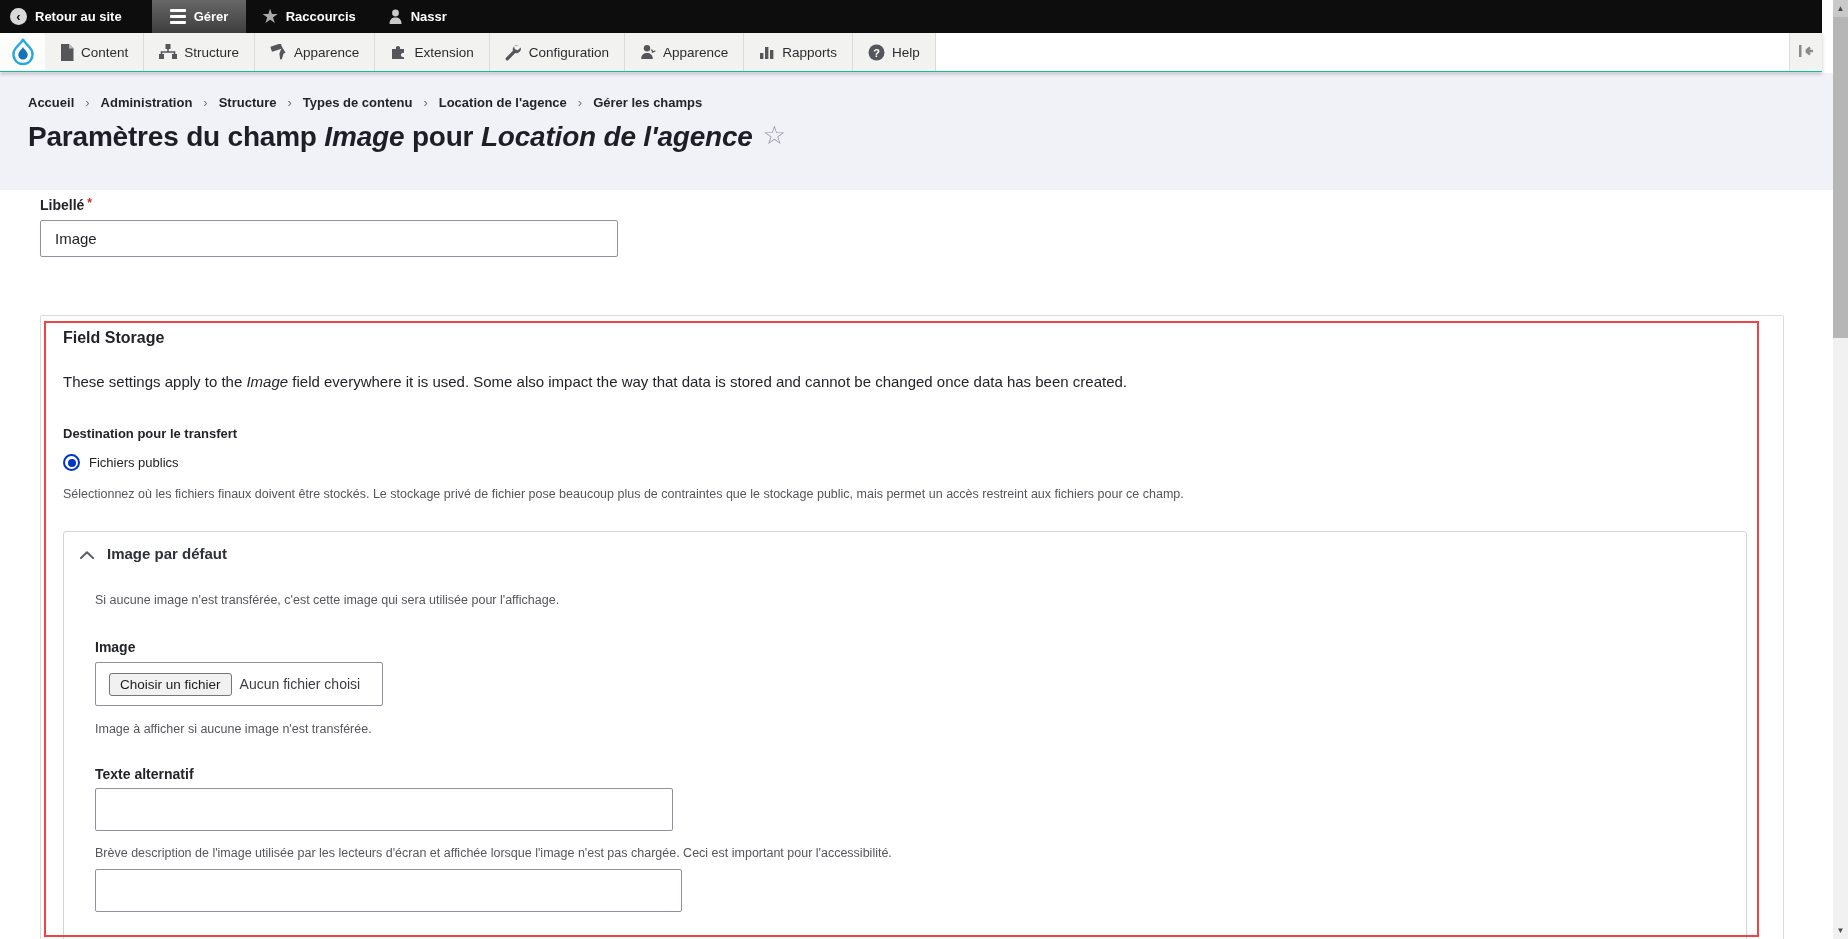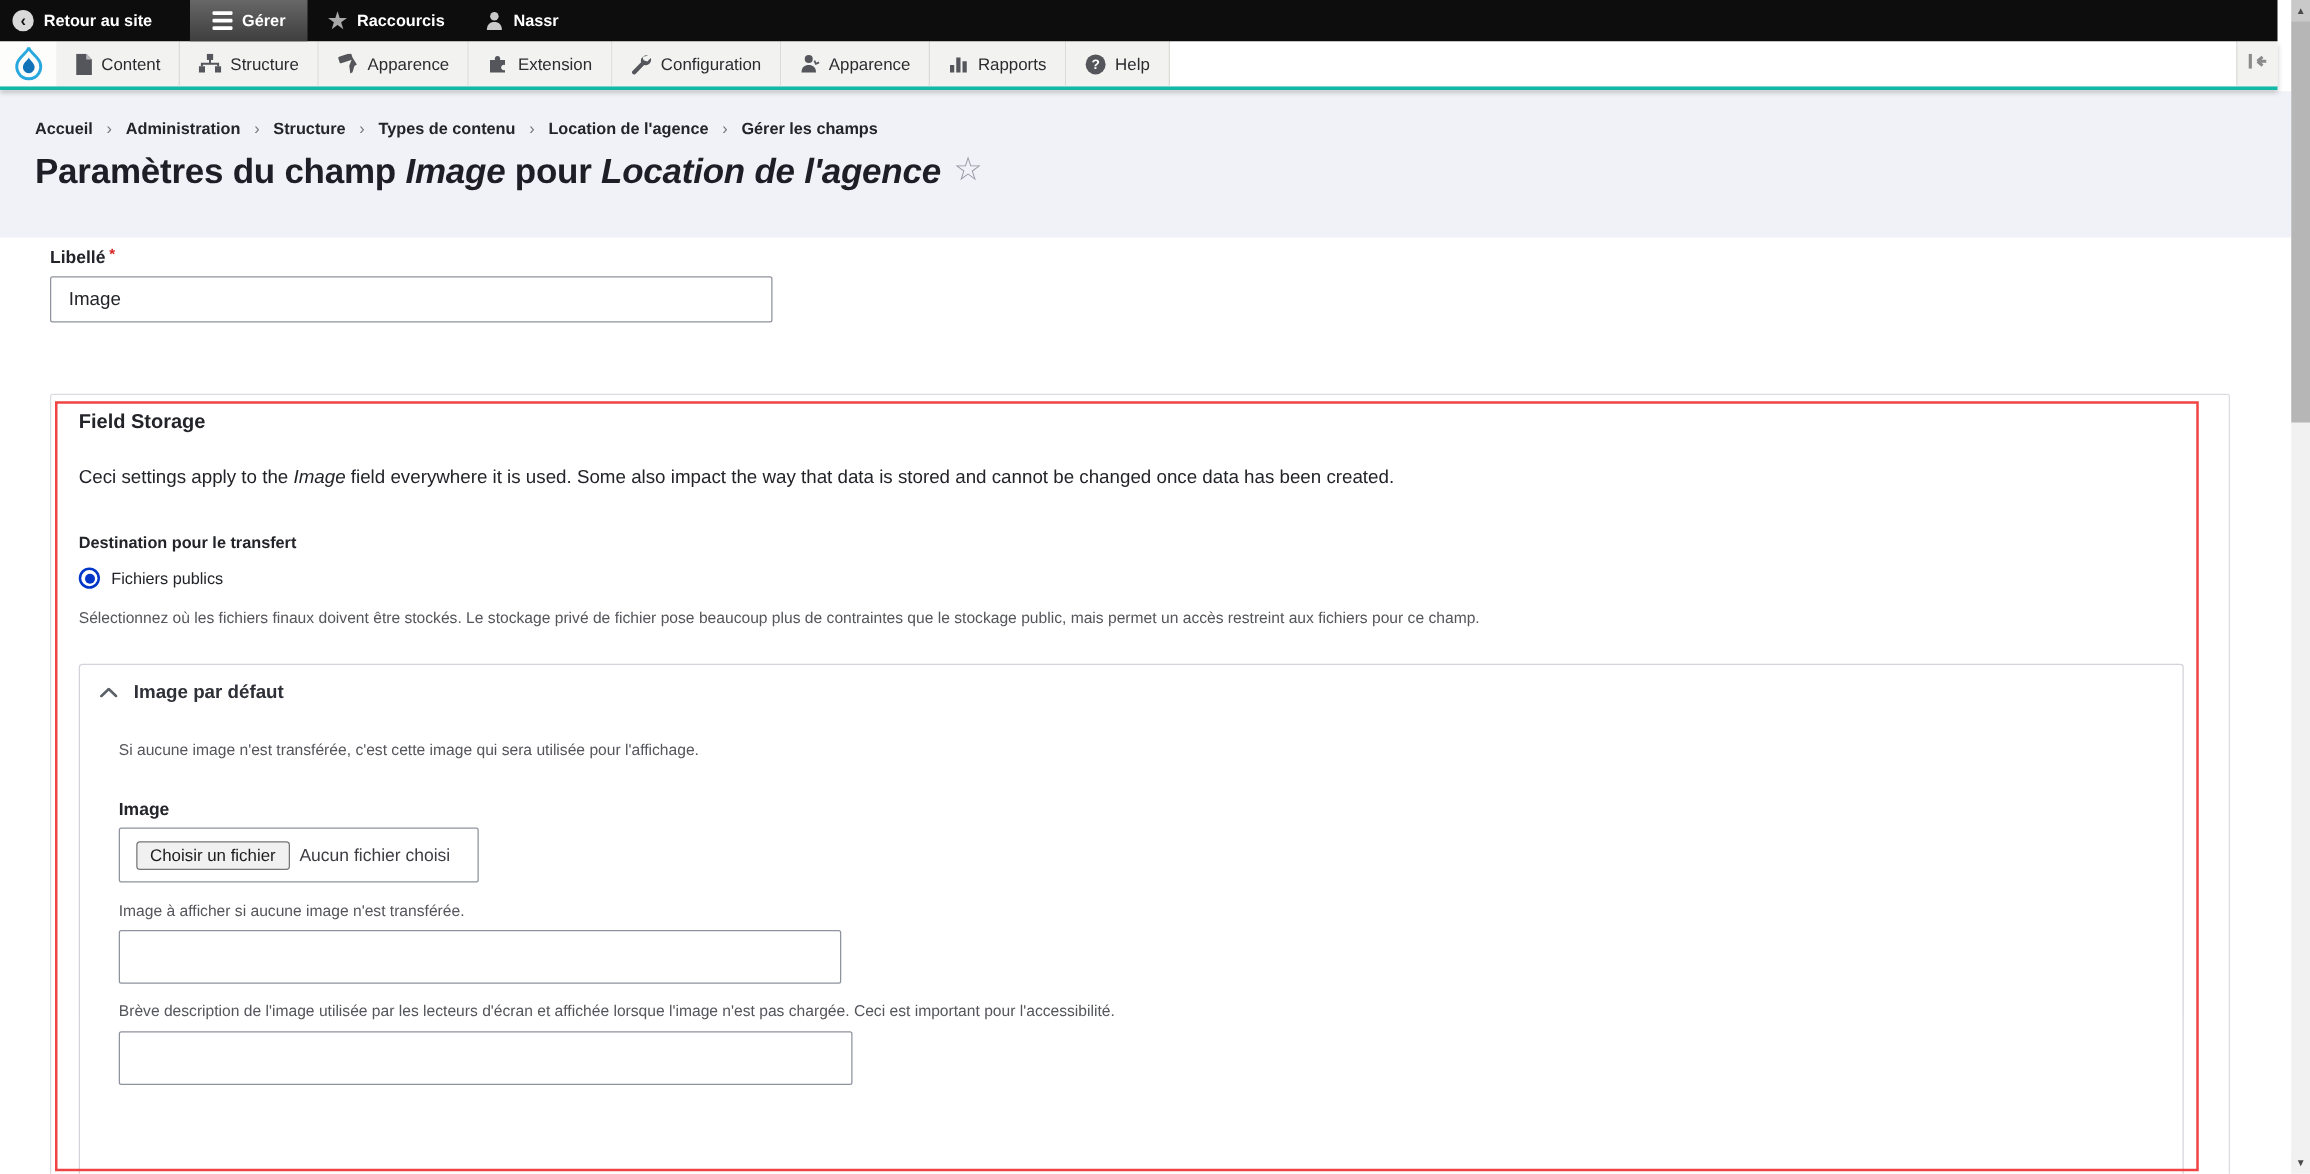--- a/index.html
+++ b/index.html
@@ -11,21 +11,21 @@
   .ab-item { display:flex; align-items:center; gap:8px; color:#fff; font-size:13px; font-weight:bold; padding:0 16px; cursor:pointer; }
   .ab-back { padding-left:10px; }
   .ab-manage { margin-left:14px; background:linear-gradient(#676767,#3e3e3e); padding:0 18px; }
   .back-circle { width:17px; height:17px; border-radius:50%; background:#d9d9d9; color:#111; display:flex; align-items:center; justify-content:center; font-size:13px; font-weight:bold; line-height:1; padding-bottom:1px; }
   .hamburger { display:inline-flex; flex-direction:column; gap:3px; }
   .hamburger span { width:16px; height:3px; background:#fff; border-radius:1px; }
   .ab-star { color:#a9a9a9; font-size:17px; line-height:1; }
   .ab-user svg { display:block; }
 
   
-  .toolbar { position:absolute; top:33px; left:0; width:1822px; height:39px; background:#fff; display:flex; align-items:stretch; border-bottom:3px solid #14b8a6; box-shadow:0 2px 4px rgba(0,0,0,.22); z-index:40; }
+  .toolbar { position:absolute; top:33px; left:0; width:1822px; height:39px; background:#fff; display:flex; align-items:stretch; border-bottom:1px solid #14b8a6; box-shadow:0 2px 4px rgba(0,0,0,.22); z-index:40; }
   .tb-logo { width:45px; display:flex; align-items:center; justify-content:center; background:#fdfdfc; }
   .tb-item { display:flex; align-items:center; gap:7px; padding:0 15px; font-size:13.5px; color:#2c2c30; background:#f2f2f0; border-right:1px solid #dbdbd8; cursor:pointer; }
   .tb-item:first-of-type { border-left:1px solid #dbdbd8; }
   .tb-item svg { display:block; }
   .tb-spacer { flex:1; background:#fff; }
   .tb-pin { width:33px; display:flex; align-items:center; justify-content:center; background:#f2f2f1; border-left:1px solid #dcdcdc; cursor:pointer; }
 
   
   .header-region { position:absolute; top:73px; left:0; width:1833px; height:117px; background:#f1f2f7; padding:22px 0 0 28px; z-index:10; }
   .breadcrumb { display:flex; align-items:center; gap:11px; font-size:13px; font-weight:600; color:#232429; }
@@ -235,21 +235,21 @@
   <div class="label-wrap">
     <label class="form-label"><span>Libellé</span><span class="req">*</span></label>
     <input class="text-input input-libelle" type="text" value="Image" style="">
   </div>
 
   <div class="storage-fieldset">
     <div class="red-box"></div>
 
     <div class="fs-legend">Field Storage</div>
 
-    <p class="fs-desc"><span>Ceci settings apply to the </span><em>Image</em><span> field everywhere it is used. Some also impact the way that data is stored and cannot be changed once data has been created.</span></p>
+    <p class="fs-desc"><span>These settings apply to the </span><em>Image</em><span> field everywhere it is used. Some also impact the way that data is stored and cannot be changed once data has been created.</span></p>
 
     <div class="form-label dest-label">Destination pour le transfert</div>
 
     <div class="radio-row">
       <span class="radio">
           <span class="dot"></span>
         </span>
       <span class="radio-label">Fichiers publics</span>
     </div>
 
@@ -267,20 +267,21 @@
       <div class="di-body">
         <div class="help-text di-intro">Si aucune image n'est transférée, c'est cette image qui sera utilisée pour l'affichage.</div>
 
         <label class="form-label lbl-image">Image</label>
         <div class="file-widget">
           <button class="file-btn">Choisir un fichier</button>
           <span class="file-status">Aucun fichier choisi</span>
         </div>
         <div class="help-text img-help">Image à afficher si aucune image n'est transférée.</div>
 
+        <label class="form-label lbl-alt">Texte alternatif</label>
         <input class="text-input input-alt" type="text" value="" style="">
         <div class="help-text alt-help">Brève description de l'image utilisée par les lecteurs d'écran et affichée lorsque l'image n'est pas chargée. Ceci est important pour l'accessibilité.</div>
 
         <input class="text-input input-title" type="text" value="" style="">
       </div>
     </details>
   </div>
 </div>
 
 <div class="scrollbar">

